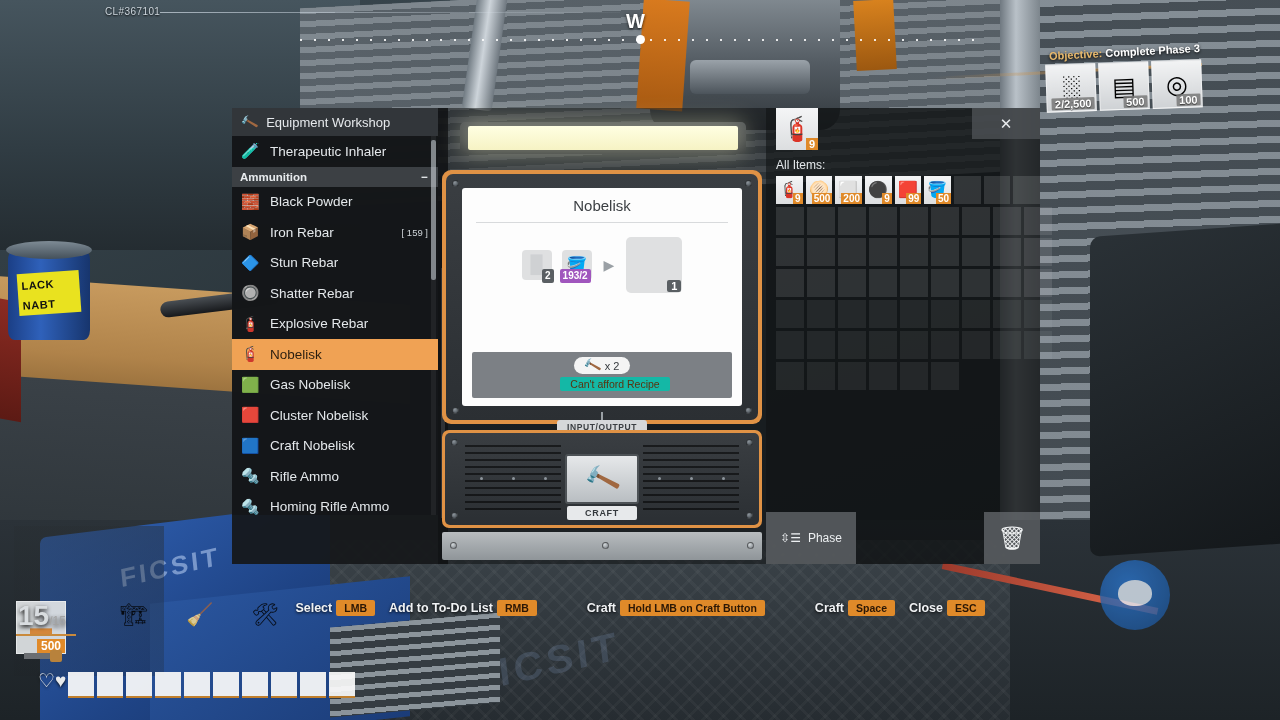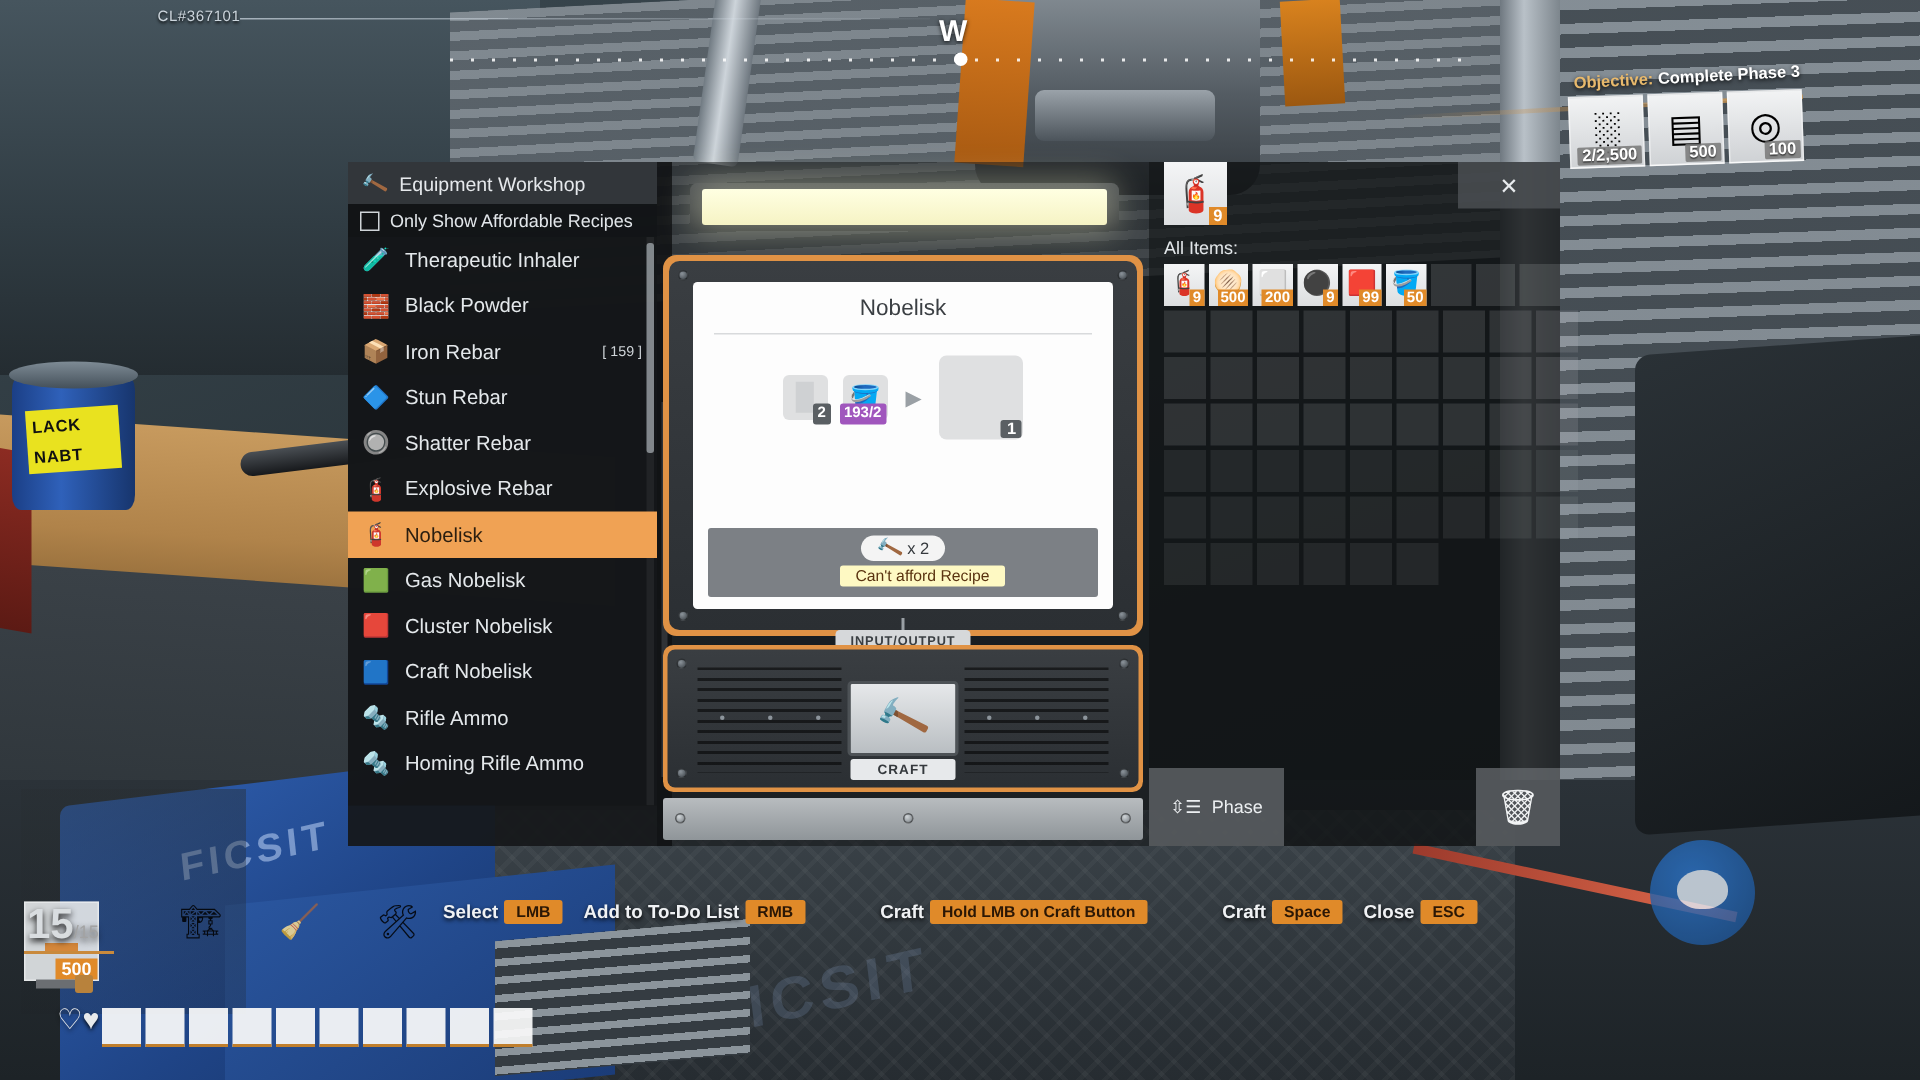--- a/index.html
+++ b/index.html
@@ -399,21 +399,21 @@
     position: absolute; left: 10px; right: 10px; bottom: 8px; height: 46px;
     background: #7c8085; border-radius: 2px;
     display: flex; flex-direction: column; align-items: center; gap: 3px;
     padding-top: 5px;
   }
   .cost-pill {
     background: #f4f4f4; border-radius: 11px; padding: 1px 11px;
     color: #35393d; font-size: 11px; display: flex; align-items: center; gap: 4px;
   }
   .afford-warn {
-    background: #fef9c3; color: #5a3310; font-size: 10.5px;
+    background: #14b8a6; color: #5a3310; font-size: 10.5px;
     padding: 1px 10px; border-radius: 2px; margin-left: 26px;
   }
   .io-tab {
     position: absolute; left: 50%; transform: translateX(-50%);
     top: 312px; background: #d6d8da; color: #3a3e42;
     font-size: 8.5px; font-weight: 700; letter-spacing: .6px;
     padding: 2px 10px; border-radius: 3px;
   }
   .io-stem {
     position: absolute; left: 50%; top: 304px; width: 2px; height: 10px;
@@ -640,30 +640,30 @@
       <div class="hotbar-slot"></div>
     </div>
 
   <div class="workshop">
 
     <div class="recipe-panel">
       <div class="recipe-title">
         <span class="hammer-ico">🔨</span>
         <span>Equipment Workshop</span>
       </div>
-      <div class="afford-row">
-        <span class="chk"></span>
-        <span>Only Show Affordable Recipes</span>
-      </div>
       <div class="recipe-list" id="recipe-list">
         <div class="scroll-track"></div>
         <div class="scroll-thumb"></div>
       <div class="r-item">
             <span class="ri">🧪</span>
             <span>Therapeutic Inhaler</span>
+          </div>
+          <div class="cat-head">
+            <span>Ammunition</span>
+            <span>−</span>
           </div>
           <div class="r-item">
             <span class="ri">🧱</span>
             <span>Black Powder</span>
           </div>
           <div class="r-item">
             <span class="ri">📦</span>
             <span>Iron Rebar</span>
             <span class="qty">[ 159 ]</span>
           </div>

